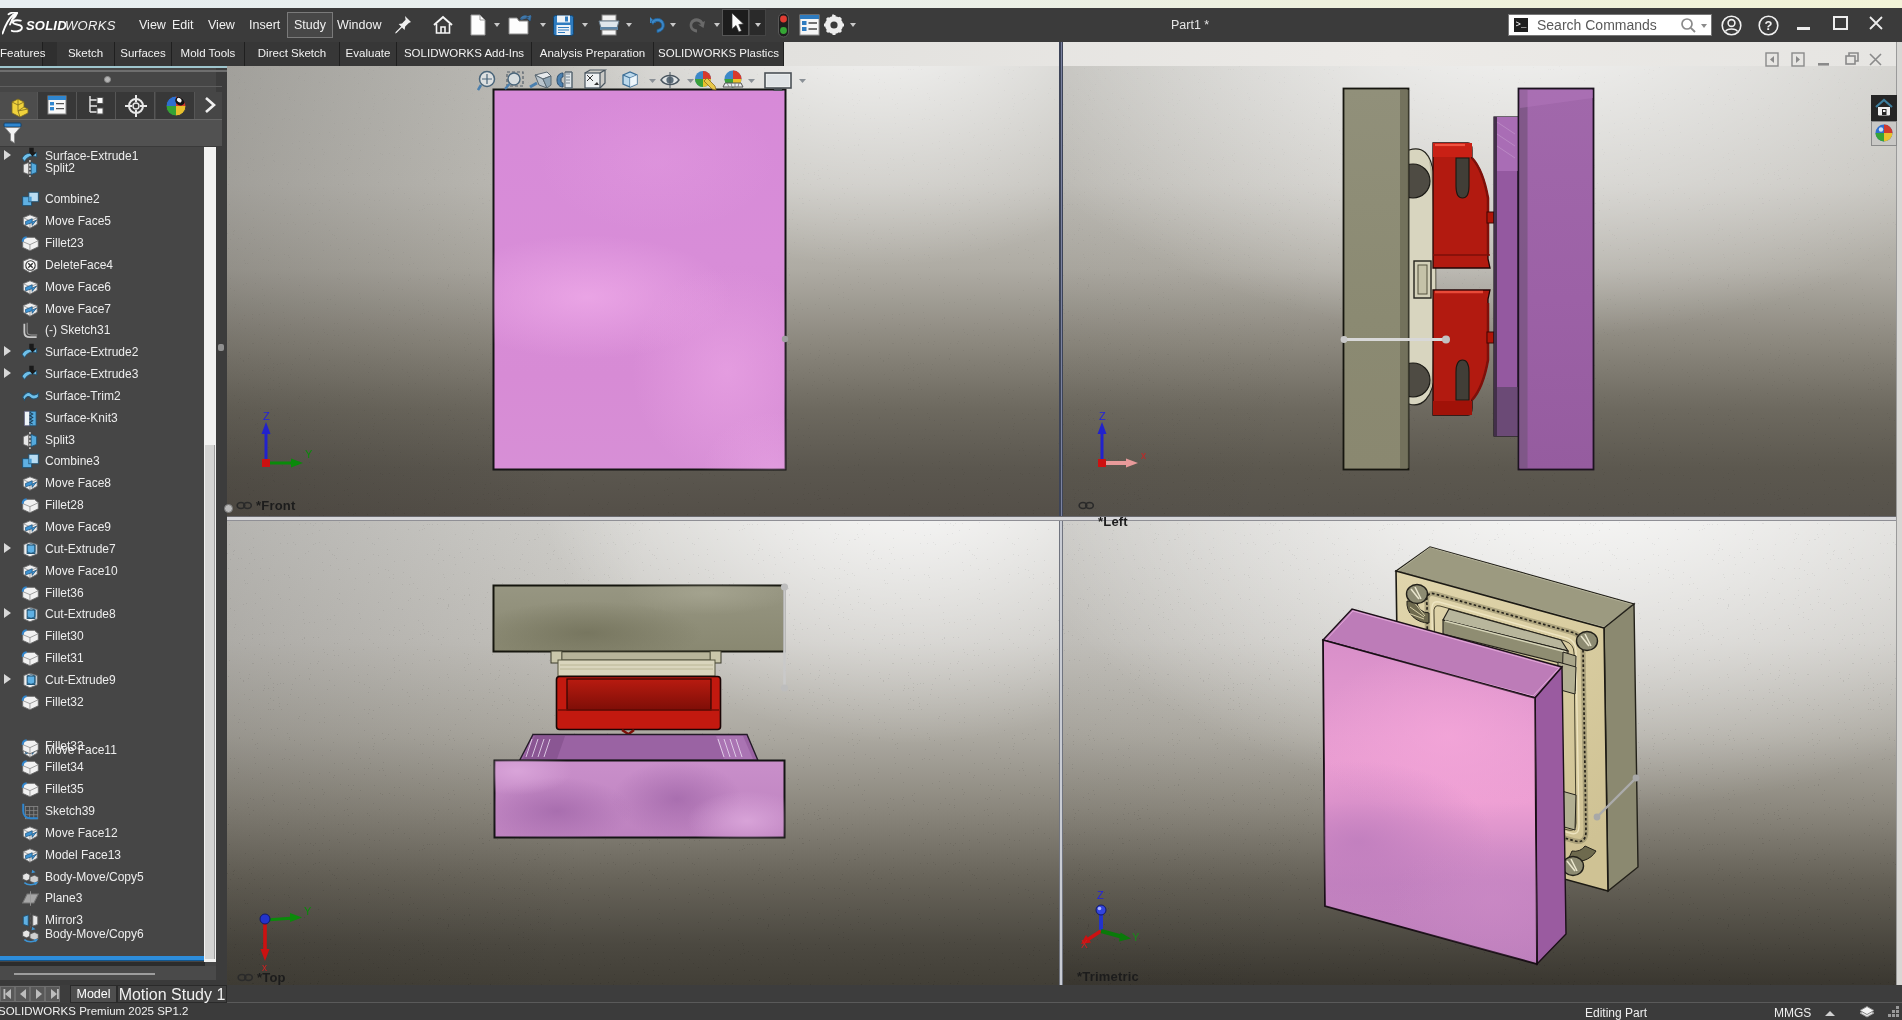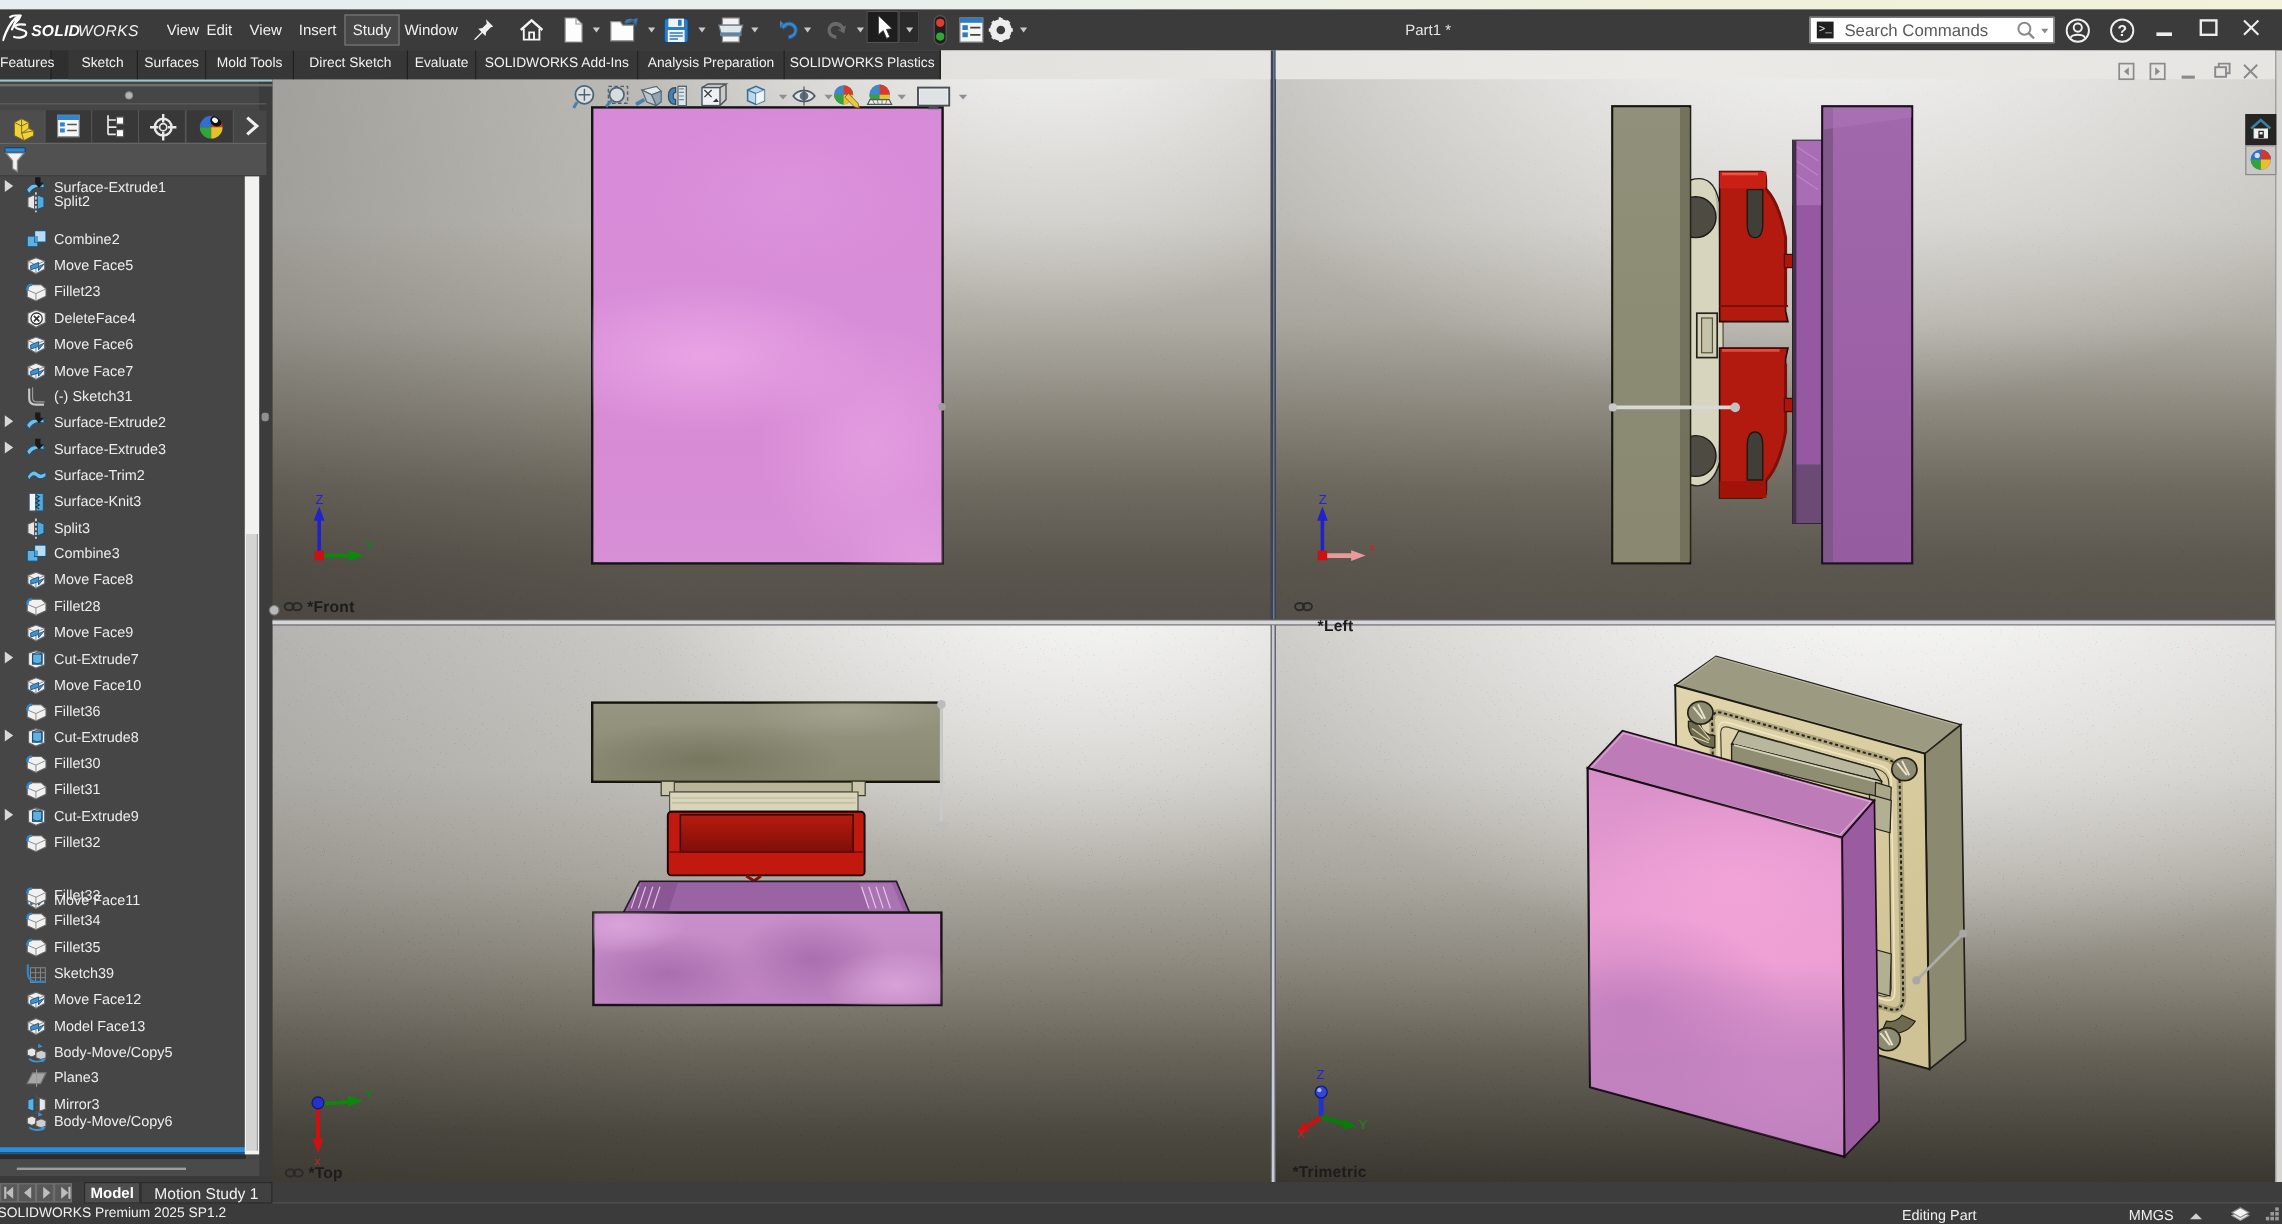--- a/index.html
+++ b/index.html
@@ -1017,23 +1017,23 @@
         <path d="M11 3 L5 8 L11 13 Z"></path>
         <rect x="3.5" y="3" width="1.8" height="10"></rect>
 <path d="M26 3 L20 8 L26 13 Z"></path>
 <path d="M36 3 L42 8 L36 13 Z"></path>
 <path d="M51 3 L57 8 L51 13 Z"></path>
         <rect x="57" y="3" width="1.8" height="10"></rect>
       </g>
     </svg>
 <div class="abs" style="left:62px;top:986px;width:8px;height:17px;background:#3d3d3d"></div>
 <div class="abs" style="left:70px;top:985px;width:47px;height:18px;background:#4e4e4e;border:1px solid #2a2a2a;
- color:#ffffff;font-weight:bold;font-size:12.5px;text-align:center;line-height:17px">Model</div>
+ color:#ffffff;font-weight:normal;font-size:12.5px;text-align:center;line-height:17px">Model</div>
 <div class="abs" style="left:117px;top:985px;width:110px;height:18px;background:#404040;border:1px solid #2a2a2a;
- color:#f0f0f0;font-size:13px;text-align:center;line-height:17px">Motion Study 1</div>
+ color:#f0f0f0;font-size:16px;text-align:center;line-height:17px">Motion Study 1</div>
 <div class="abs" style="left:227px;top:1001.5px;width:1675px;height:1.5px;background:#5a5a5a"></div>
 <div class="abs" id="statusbar"></div>
 <div class="abs" style="left:-2px;top:1005px;color:#f0f0f0;font-size:11.5px">SOLIDWORKS Premium 2025 SP1.2</div>
 <div class="abs" style="left:1585px;top:1006px;color:#f0f0f0;font-size:12px">Editing Part</div>
 <div class="abs" style="left:1774px;top:1006px;color:#f0f0f0;font-size:12px">MMGS</div>
 <svg class="abs" style="left:1824px;top:1010px" width="12" height="7">
       <path d="M1 6 L6 1 L11 6 Z" fill="#d0d0d0"></path>
     </svg>
 <svg class="abs" style="left:1858px;top:1005px" width="18" height="13" viewBox="0 0 18 13">
 <path d="M2 8 L9 4 L16 8 L9 12 Z" fill="#e8e8e8" stroke="#999"></path>

